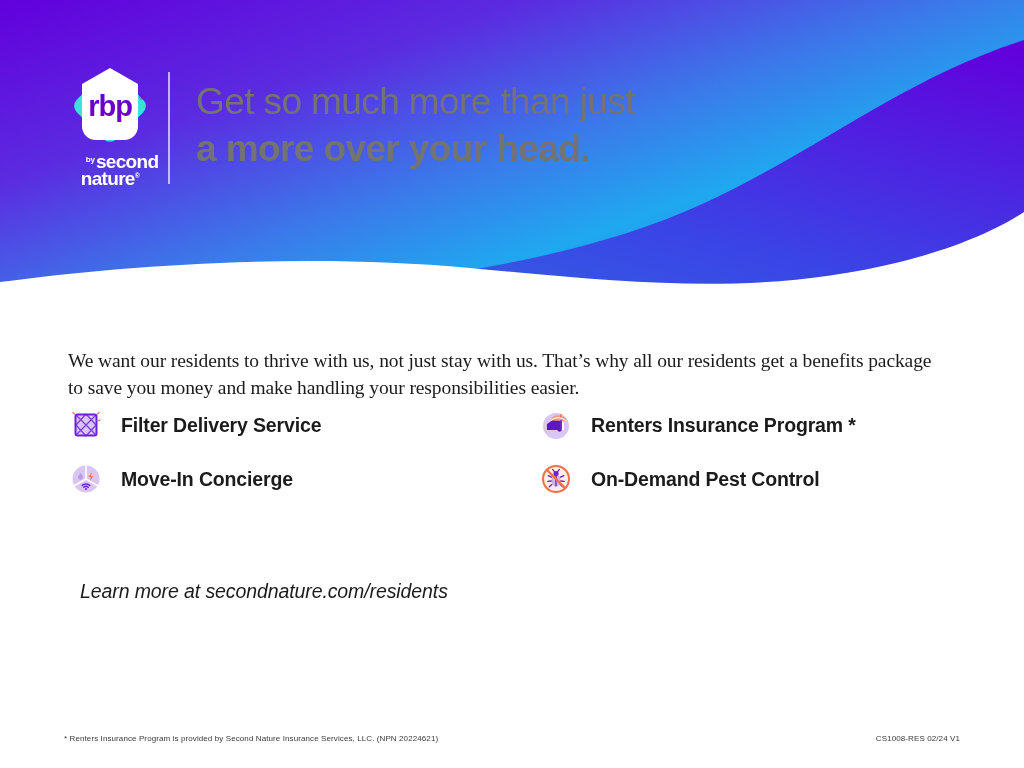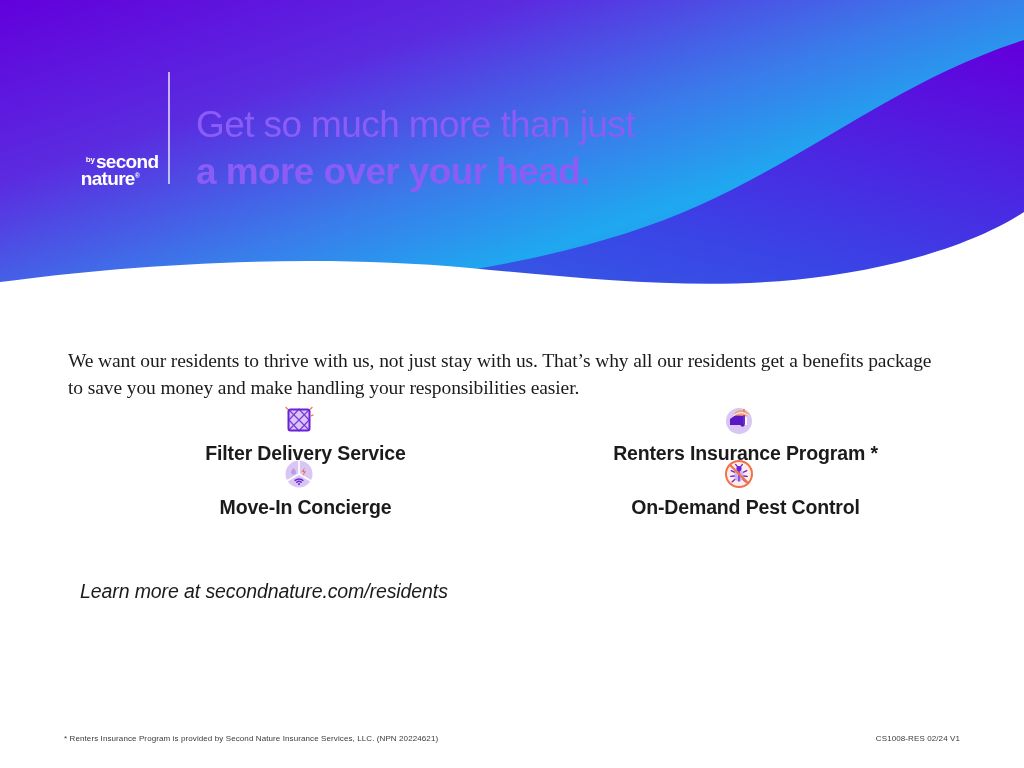--- a/index.html
+++ b/index.html
@@ -75,23 +75,22 @@
     width: 2px;
     height: 112px;
     background: rgba(255,255,255,0.65);
   }
 
   
   #headline {
     position: absolute;
     left: 196px;
     top: 78px;
-    color: #8b5cf6;
+    color: #737373;
     letter-spacing: -0.6px;
-    margin-top: 23px;
   }
   #headline .line1 {
     display: block;
     font-size: 37px;
     font-weight: 400;
     line-height: 47px;
     white-space: nowrap;
   }
   #headline .line2 {
     display: block;
@@ -122,21 +121,20 @@
     width: 880px;
     display: grid;
     grid-template-columns: 470px 410px;
     grid-auto-rows: 54px;
     align-items: center;
   }
   .benefit {
     display: flex;
     align-items: center;
     height: 54px;
-    flex-direction: column;
   }
   .benefit .ico {
     width: 44px;
     height: 44px;
     flex: 0 0 44px;
     display: flex;
     align-items: center;
     justify-content: center;
   }
   .benefit .ico svg { display: block; }
@@ -204,20 +202,30 @@
 
     <path d="M1024,40 C900,80 820,150 700,205 C590,255 430,285 250,290 C140,293 60,291 0,288
              L0,300 L1024,300 Z" fill="url(#gradBand)"></path>
 
     <path d="M0,282 C120,266 300,252 470,268 C640,284 760,296 900,262 C960,247 1000,228 1024,212
              L1024,300 L0,300 Z" fill="#ffffff"></path>
   </svg>
 </div>
 
 <div id="logo-lockup">
+  <div id="rbp-mark">
+    <svg width="96" height="96" viewBox="0 0 96 96" xmlns="http://www.w3.org/2000/svg">
+
+      <rect x="20" y="20" width="56" height="56" rx="9" fill="#3CE0DC" transform="rotate(45 48 48)"></rect>
+
+      <path d="M48 10 L76 26 L76 68 C76 76 70 82 62 82 L34 82 C26 82 20 76 20 68 L20 26 Z" fill="#ffffff"></path>
+      <text x="48" y="58" text-anchor="middle" font-family="Liberation Sans, sans-serif" font-size="29" font-weight="700" fill="#6B00C8" letter-spacing="-1">rbp</text>
+      <text x="80" y="42" text-anchor="middle" font-family="Liberation Sans, sans-serif" font-size="8" fill="#6B00C8">®</text>
+    </svg>
+  </div>
   <div id="rbp-wordmark">
     <span class="by">by</span><span class="sn1">second</span>
     <span class="sn2"><span>nature</span><span class="reg">®</span></span>
   </div>
 </div>
 <div id="logo-divider"></div>
 
 <div id="headline">
   <span class="line1">Get so much more than just</span>
   <span class="line2">a more over your head.</span>

